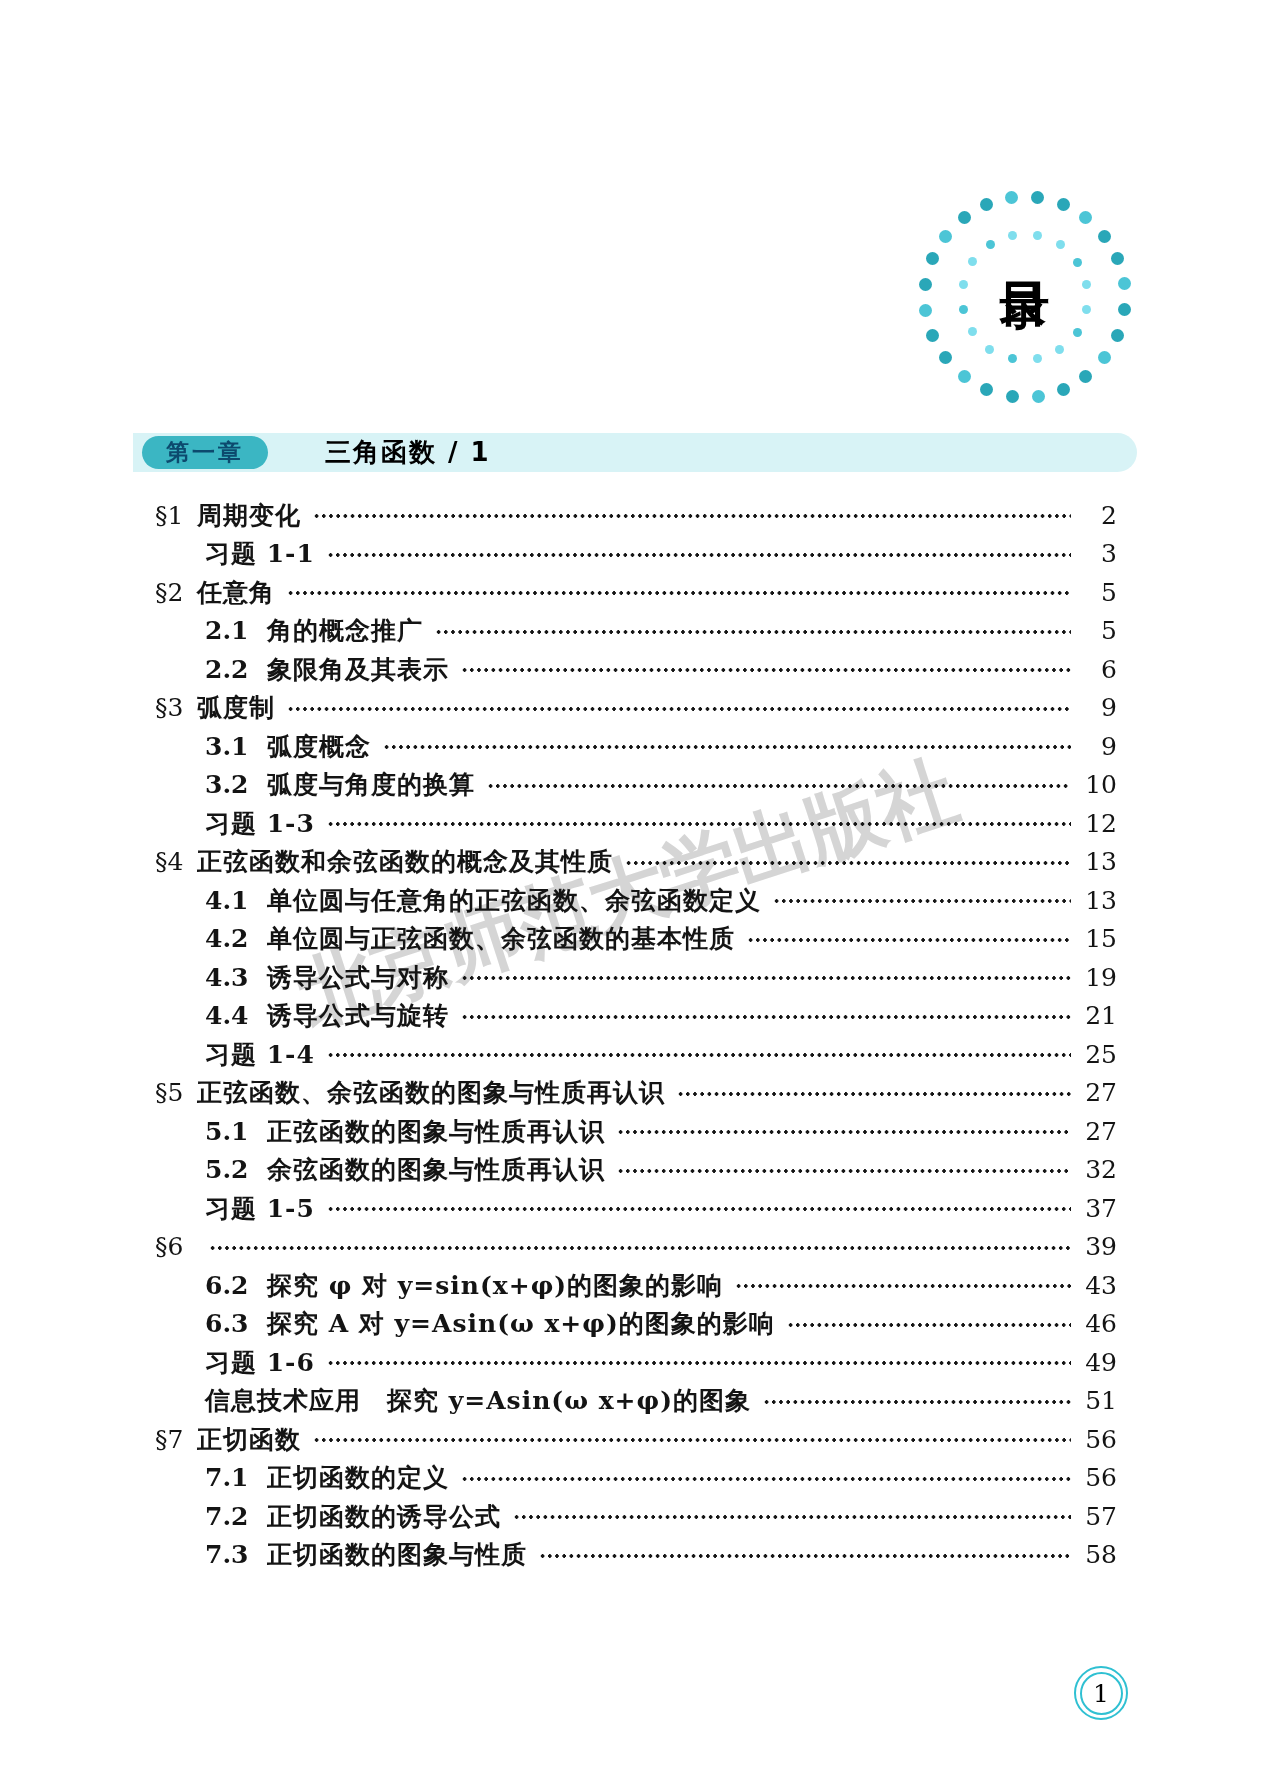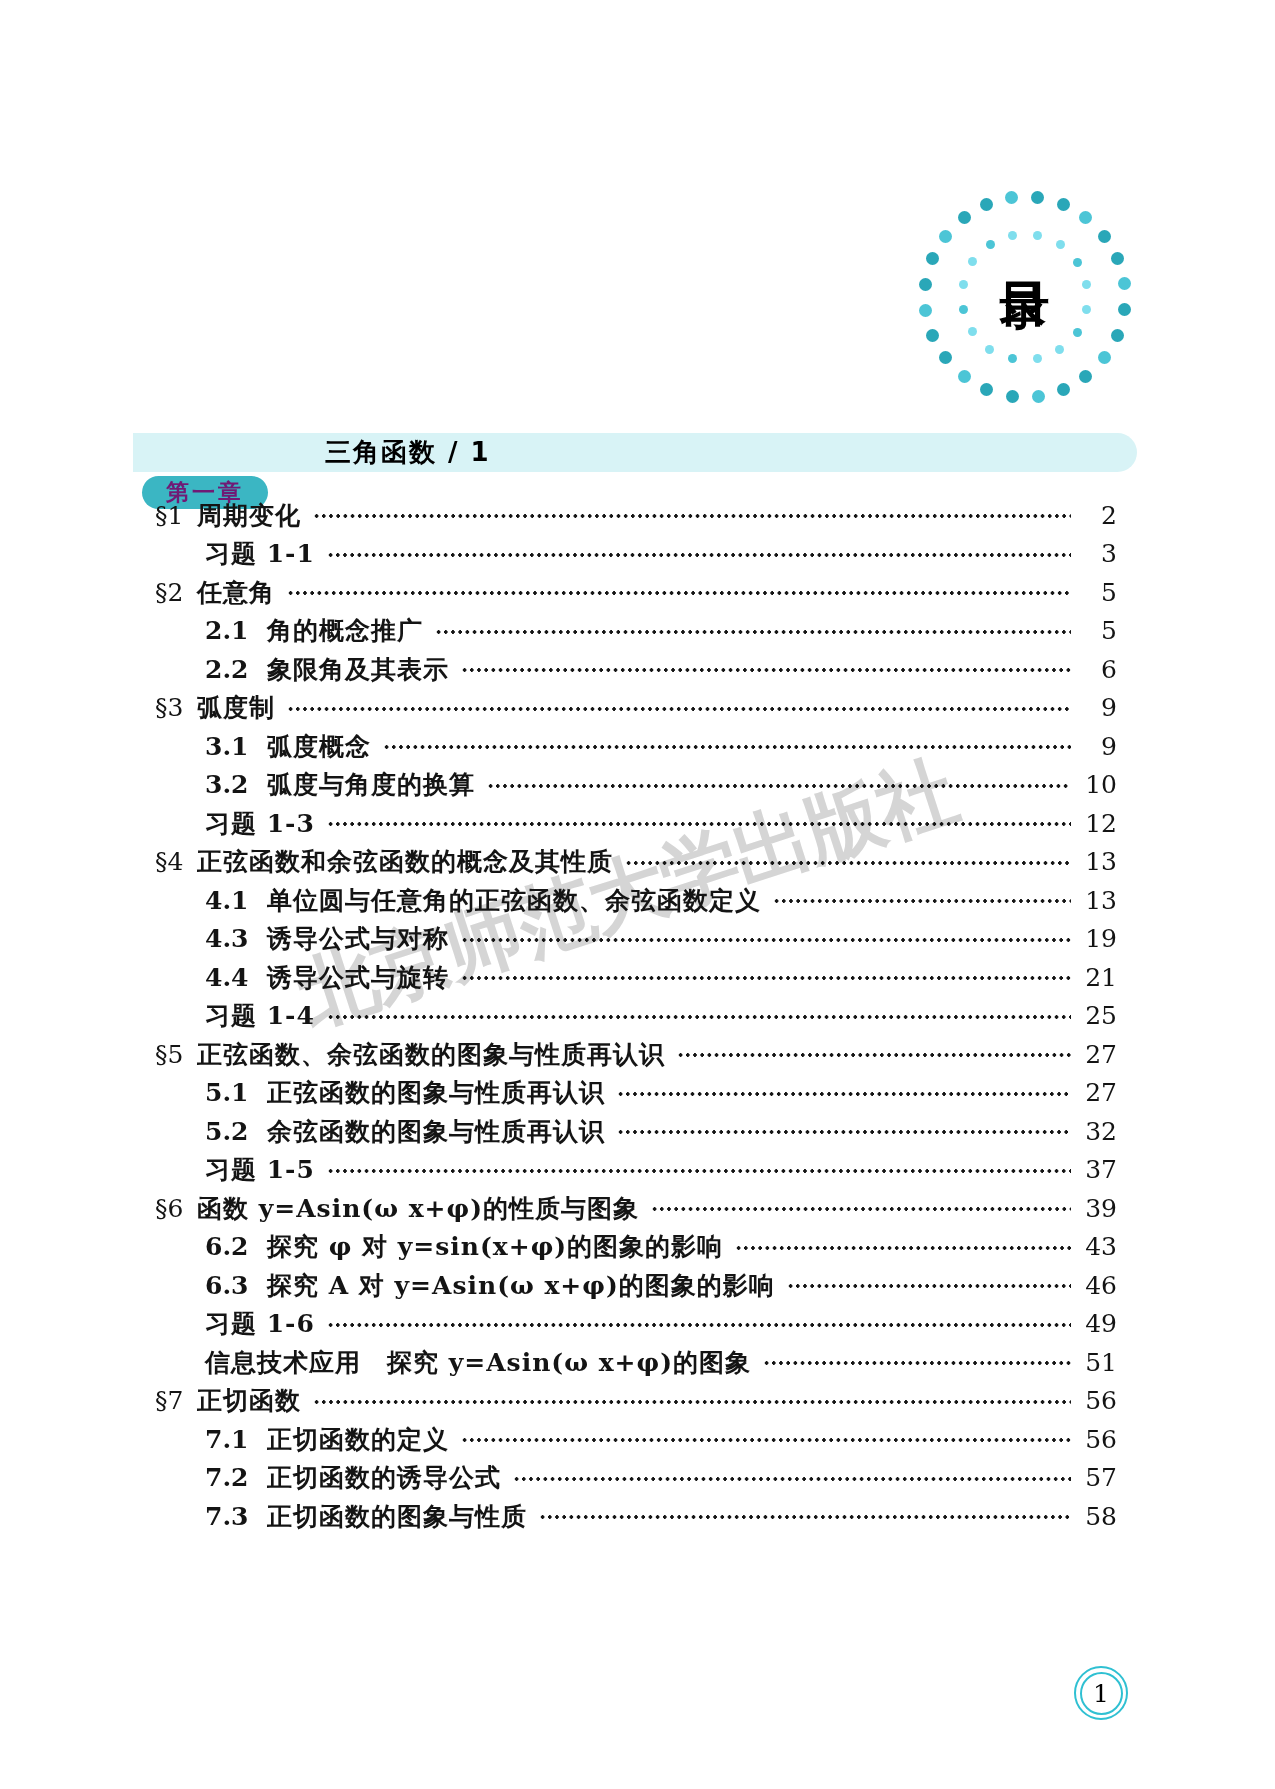--- a/index.html
+++ b/index.html
@@ -22,24 +22,23 @@
     font-size:50px;line-height:52px;font-weight:700;letter-spacing:0px;color:#000;
   }
   
   .chapter-bar{
     position:absolute;left:133px;top:433px;width:1004px;height:39px;z-index:1;
     background:#d8f3f6;border-top-right-radius:20px;border-bottom-right-radius:20px;
     display:flex;align-items:center;
   }
   .chapter-badge{
     position:absolute;left:9px;top:3px;width:126px;height:33px;border-radius:17px;
-    background:#3bb6c3;color:#701a75;display:flex;align-items:center;justify-content:center;
+    background:#3bb6c3;color:#0c4a6e;display:flex;align-items:center;justify-content:center;
     font-size:23px;font-weight:700;letter-spacing:3px;
     font-family:Liberation Sans, sans-serif;
-    margin-top:40px;
   }
   .chapter-title{
     position:absolute;left:192px;top:0;height:39px;display:flex;align-items:center;
     font-size:26px;font-weight:700;letter-spacing:2px;color:#000000;
     font-family:"DejaVu Sans","Liberation Sans",sans-serif;
   }
   
   .toc{
     position:absolute;left:155px;top:496px;width:962px;z-index:1;
   }
@@ -186,20 +185,26 @@
     <span class="leader"></span>
     <span class="page">13</span>
   </div>
     <div class="toc-row lv2">
     <span class="num">4.1</span>
     <span class="title">单位圆与任意角的正弦函数、余弦函数定义</span>
     <span class="leader"></span>
     <span class="page">13</span>
   </div>
     <div class="toc-row lv2">
+    <span class="num">4.2</span>
+    <span class="title">单位圆与正弦函数、余弦函数的基本性质</span>
+    <span class="leader"></span>
+    <span class="page">15</span>
+  </div>
+    <div class="toc-row lv2">
     <span class="num">4.3</span>
     <span class="title">诱导公式与对称</span>
     <span class="leader"></span>
     <span class="page">19</span>
   </div>
     <div class="toc-row lv2">
     <span class="num">4.4</span>
     <span class="title">诱导公式与旋转</span>
     <span class="leader"></span>
     <span class="page">21</span>
@@ -229,21 +234,20 @@
     <span class="page">32</span>
   </div>
     <div class="toc-row lv3">
 
     <span class="title">习题 1-5</span>
     <span class="leader"></span>
     <span class="page">37</span>
   </div>
     <div class="toc-row lv1">
     <span class="num">§6</span>
-    <span class="title">函数 y=Asin(ω x+φ)的性质与图象</span>
     <span class="leader"></span>
     <span class="page">39</span>
   </div>
     <div class="toc-row lv2">
     <span class="num">6.2</span>
     <span class="title">探究 φ 对 y=sin(x+φ)的图象的影响</span>
     <span class="leader"></span>
     <span class="page">43</span>
   </div>
     <div class="toc-row lv2">

